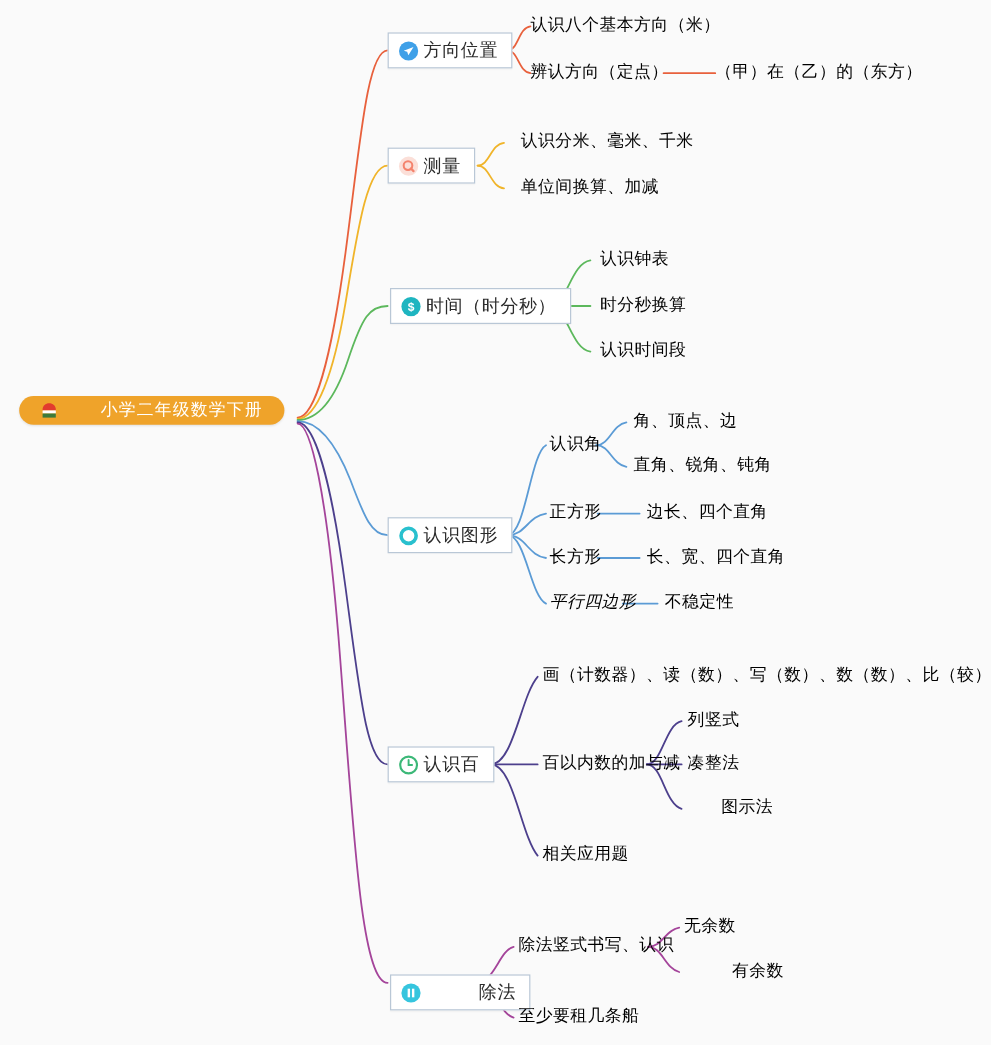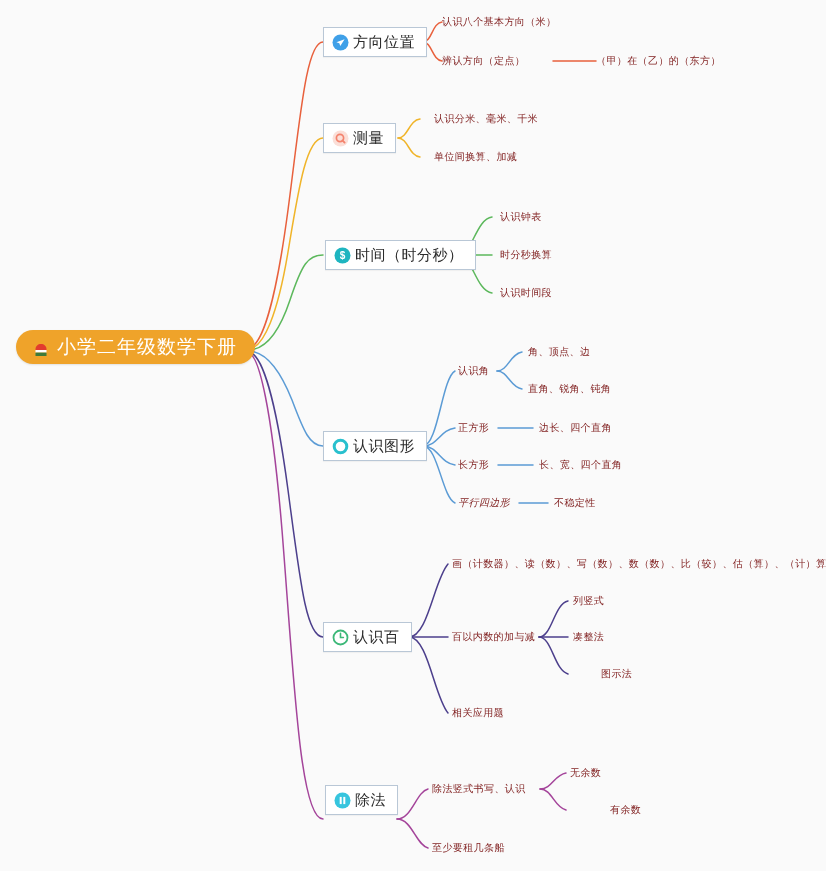--- a/index.html
+++ b/index.html
@@ -32,25 +32,26 @@
     box-sizing: border-box;
     display: flex;
     align-items: center;
     white-space: nowrap;
   }
   
   .root-node {
     background: #efa32a;
     border-radius: 22px;
     padding: 0 18px;
-    height: 34px;
+    height: 24px;
     color: #ffffff;
-    font-size: 19px;
+    font-size: 14px;
     letter-spacing: 1px;
     box-shadow: 0 1px 2px rgba(0,0,0,0.10);
+    gap: 27px;
   }
   .root-node .label { color:#fff; }
   .root-icon {
     width: 14px; height: 14px;
     margin-right: 9px;
     flex: 0 0 auto;
     position: relative;
   }
   
   .branch-node {
@@ -66,22 +67,22 @@
   .branch-node .label { padding-left: 4px; letter-spacing: .5px;}
   .bicon {
     width: 17px; height: 17px;
     flex: 0 0 auto;
     display: block;
   }
   
   .text-node {
     position: absolute;
     white-space: nowrap;
-    font-size: 10px;
-    color: #7f1d1d;
+    font-size: 14px;
+    color: #000000;
     letter-spacing: .4px;
     line-height: 16px;
   }
 </style>
 </head>
 <body>
 
 <div id="canvas">
 
   <svg id="edges" viewBox="0 0 826 871" width="826" height="871">
@@ -218,21 +219,21 @@
     </span>
     <span class="label">认识百</span>
   </div>
   <div class="text-node" style="left:452px; top:556px;">画（计数器）、读（数）、写（数）、数（数）、比（较）、估（算）、（计）算</div>
   <div class="text-node" style="left:452px; top:629px;">百以内数的加与减</div>
   <div class="text-node" style="left:573px; top:593px;">列竖式</div>
   <div class="text-node" style="left:573px; top:629px;">凑整法</div>
   <div class="text-node" style="left:601px; top:666px;">图示法</div>
   <div class="text-node" style="left:452px; top:705px;">相关应用题</div>
 
-  <div class="node branch-node" style="left:325px; top:785px;">
+  <div class="node branch-node" style="left:325px; top:812px;gap:44px;">
     <span class="bicon">
       <svg width="17" height="17" viewBox="0 0 17 17">
         <circle cx="8.5" cy="8.5" r="8" fill="#36c5de"></circle>
         <rect x="5.7" y="4.9" width="2.0" height="7.2" fill="#ffffff"></rect>
         <rect x="9.3" y="4.9" width="2.0" height="7.2" fill="#ffffff"></rect>
       </svg>
     </span>
     <span class="label">除法</span>
   </div>
   <div class="text-node" style="left:432px; top:781px;">除法竖式书写、认识</div>

